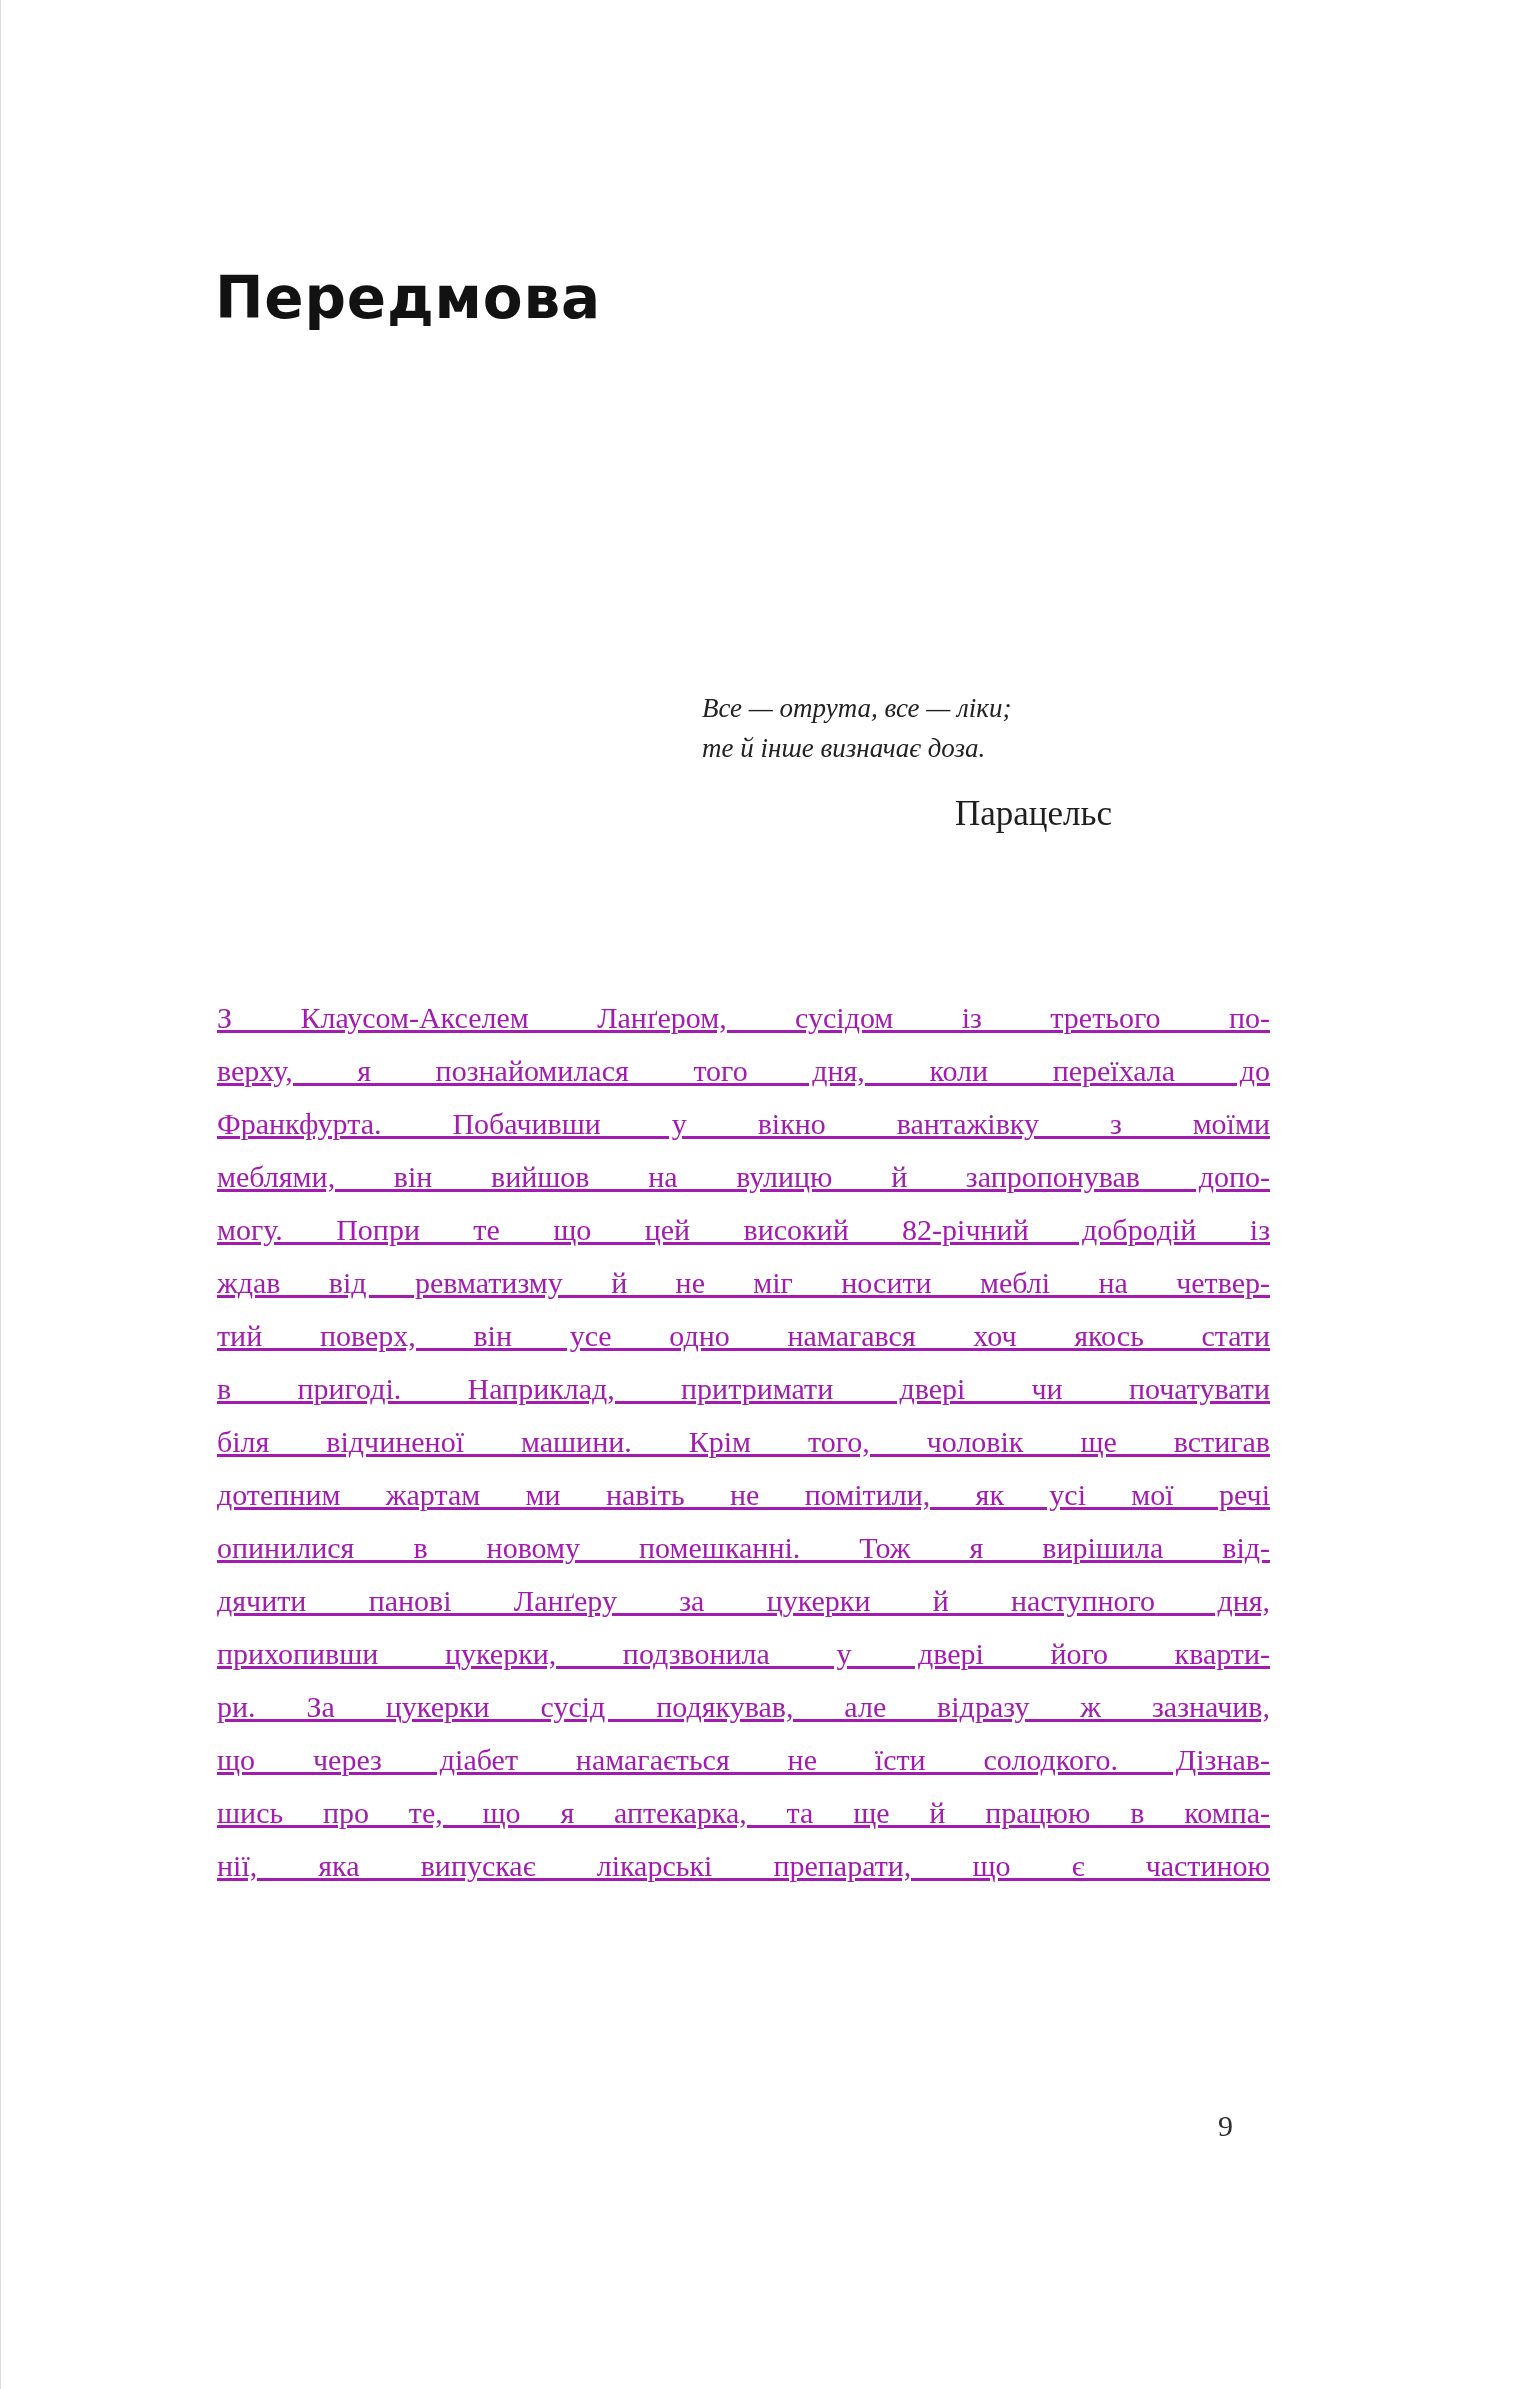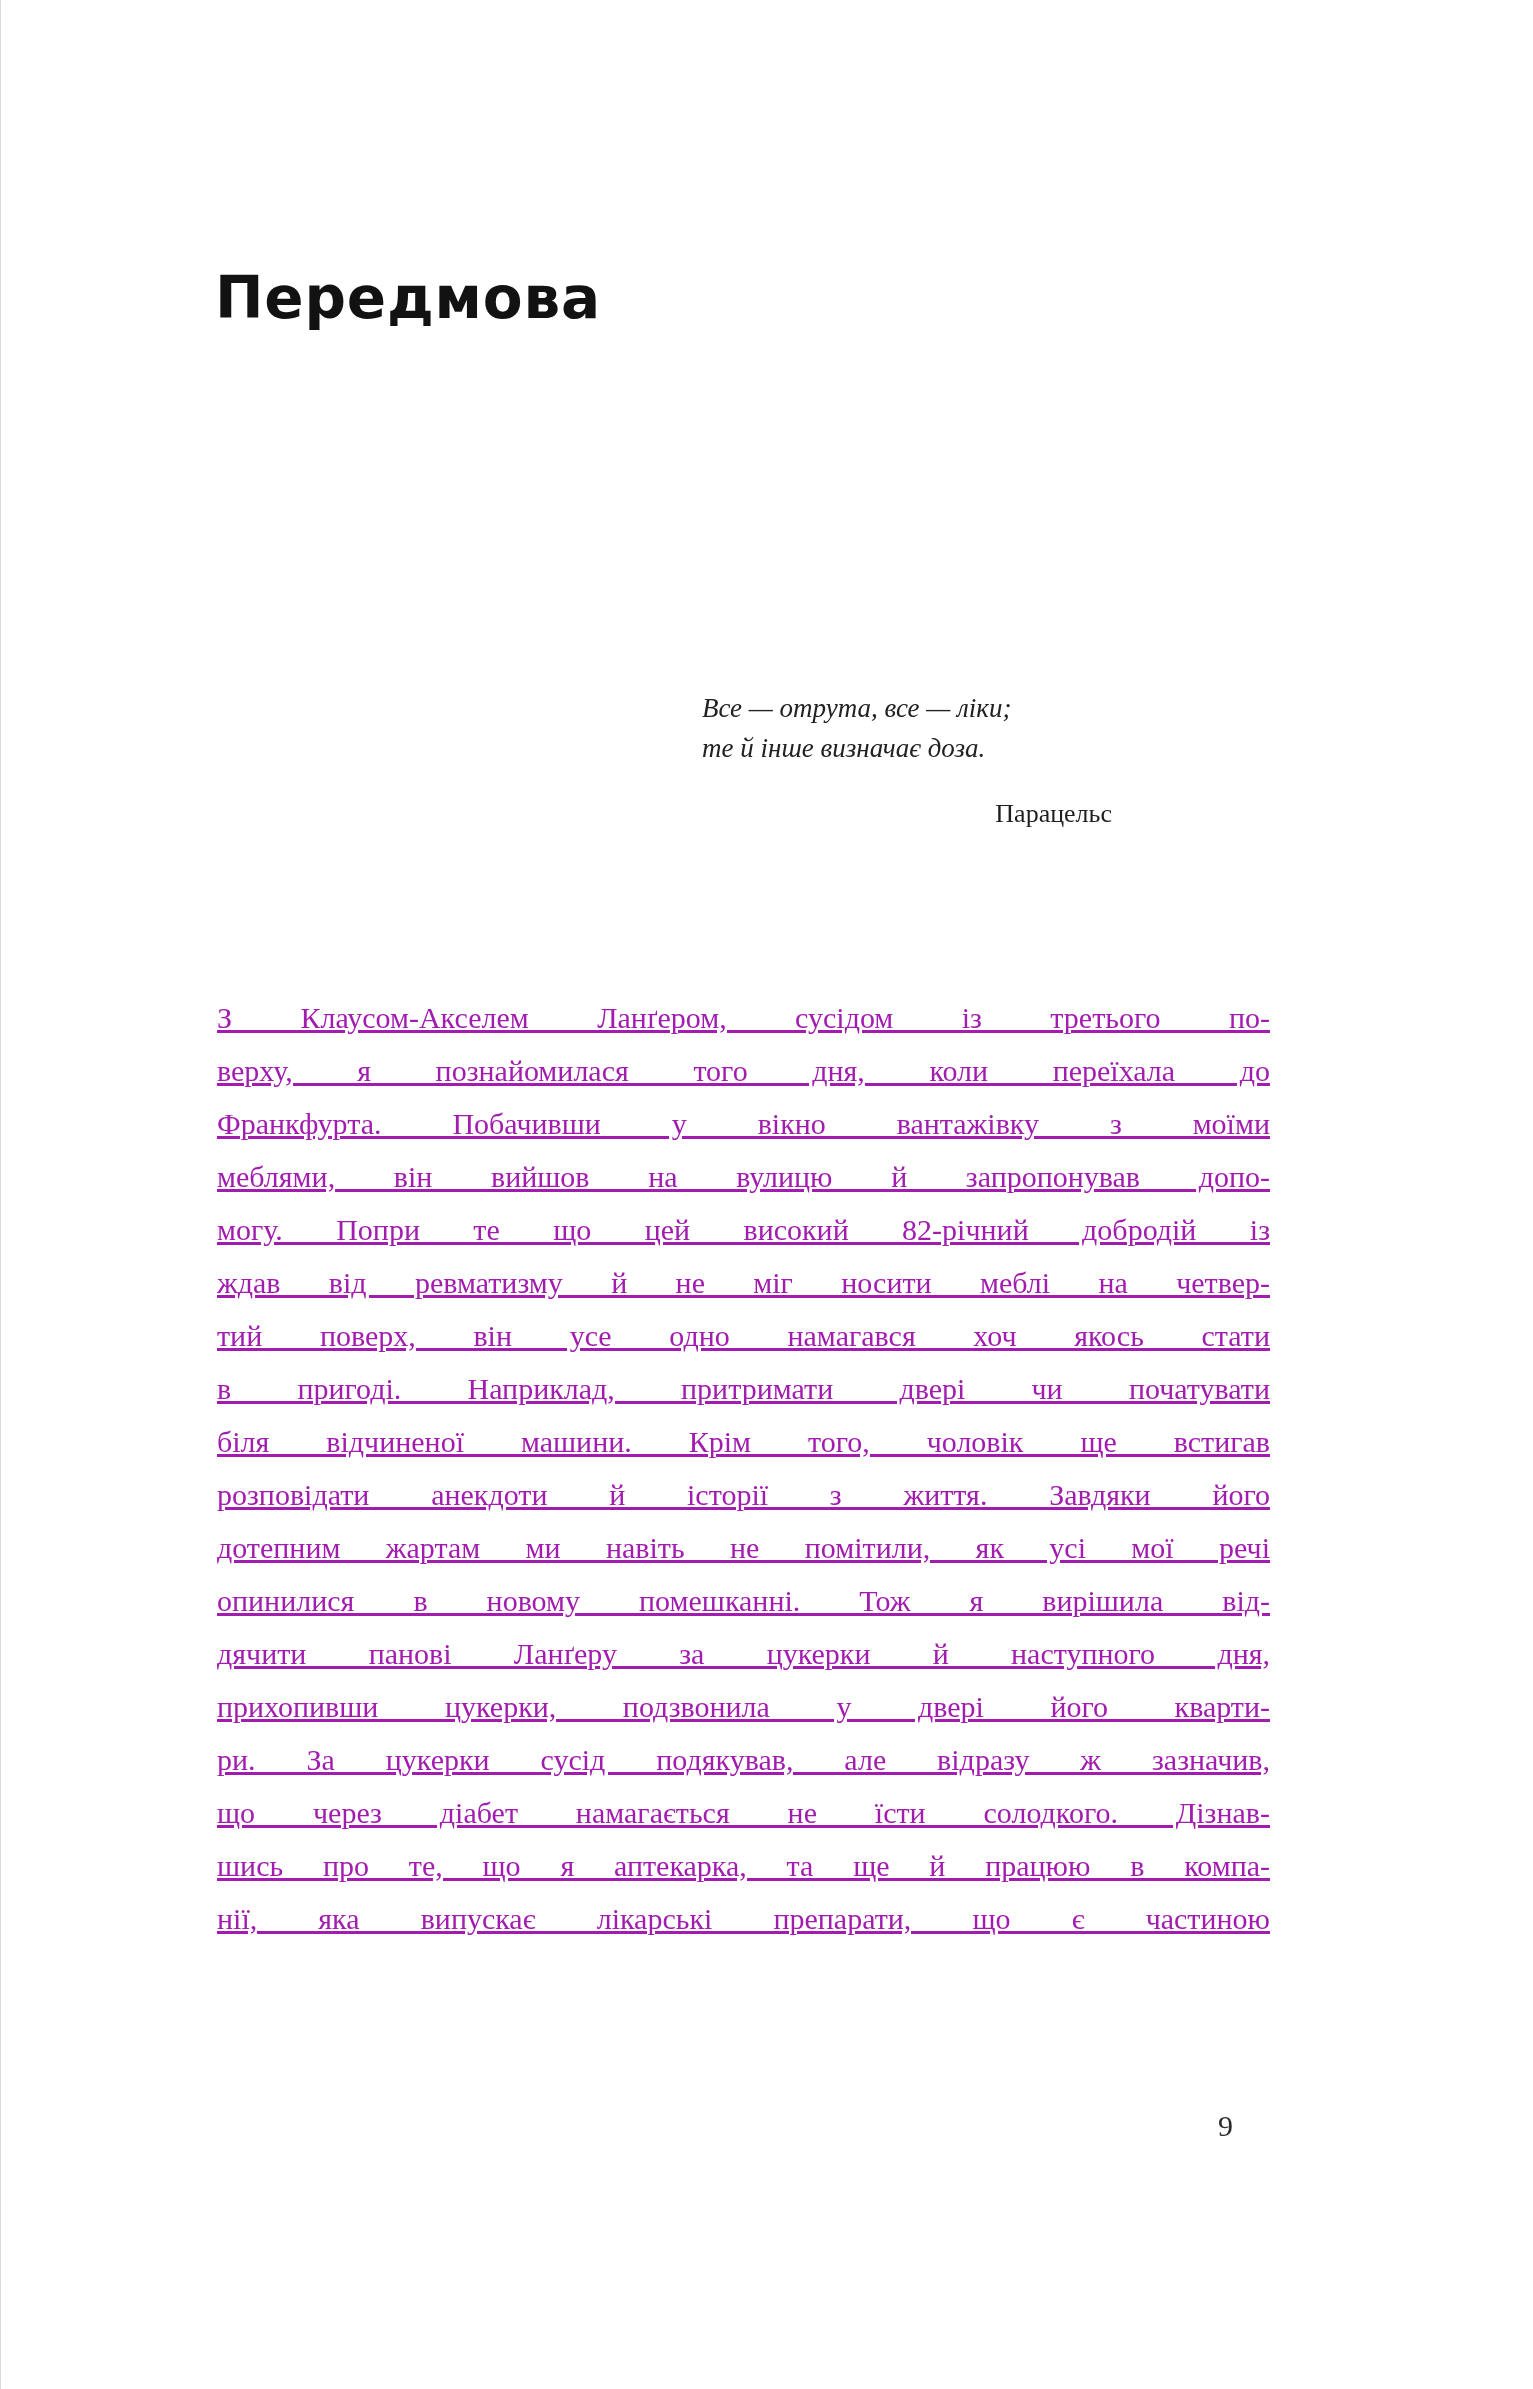--- a/index.html
+++ b/index.html
@@ -40,21 +40,21 @@
     line-height: 40px;
     font-style: italic;
     color: #222222;
     margin-top: 28px;
   }
   .ep-attr {
     font-style: normal;
     text-align: right;
     padding-right: 34px;
     margin-top: 25.6px;
-    font-size: 26px;
+    font-size: 35px;
     color: #1f1f1f;
   }
   .body-block {
     position: absolute;
     left: 216px;
     top: 991px;
     width: 1053px;
     font-size: 30px;
     line-height: 53px;
     color: #a21caf;
@@ -89,21 +89,20 @@
   <div class="body-block">
     <div class="bl">З Клаусом-Акселем Ланґером, сусідом із третього по-</div>
     <div class="bl">верху, я познайомилася того дня, коли переїхала до</div>
     <div class="bl">Франкфурта. Побачивши у вікно вантажівку з моїми</div>
     <div class="bl">меблями, він вийшов на вулицю й запропонував допо-</div>
     <div class="bl">могу. Попри те що цей високий 82-річний добродій із</div>
     <div class="bl">ждав від ревматизму й не міг носити меблі на четвер-</div>
     <div class="bl">тий поверх, він усе одно намагався хоч якось стати</div>
     <div class="bl">в пригоді. Наприклад, притримати двері чи початувати</div>
     <div class="bl">біля відчиненої машини. Крім того, чоловік ще встигав</div>
-    <div class="bl">розповідати анекдоти й історії з життя. Завдяки його</div>
     <div class="bl">дотепним жартам ми навіть не помітили, як усі мої речі</div>
     <div class="bl">опинилися в новому помешканні. Тож я вирішила від-</div>
     <div class="bl">дячити панові Ланґеру за цукерки й наступного дня,</div>
     <div class="bl">прихопивши цукерки, подзвонила у двері його кварти-</div>
     <div class="bl">ри. За цукерки сусід подякував, але відразу ж зазначив,</div>
     <div class="bl">що через діабет намагається не їсти солодкого. Дізнав-</div>
     <div class="bl">шись про те, що я аптекарка, та ще й працюю в компа-</div>
     <div class="bl">нії, яка випускає лікарські препарати, що є частиною</div>
   </div>
 

